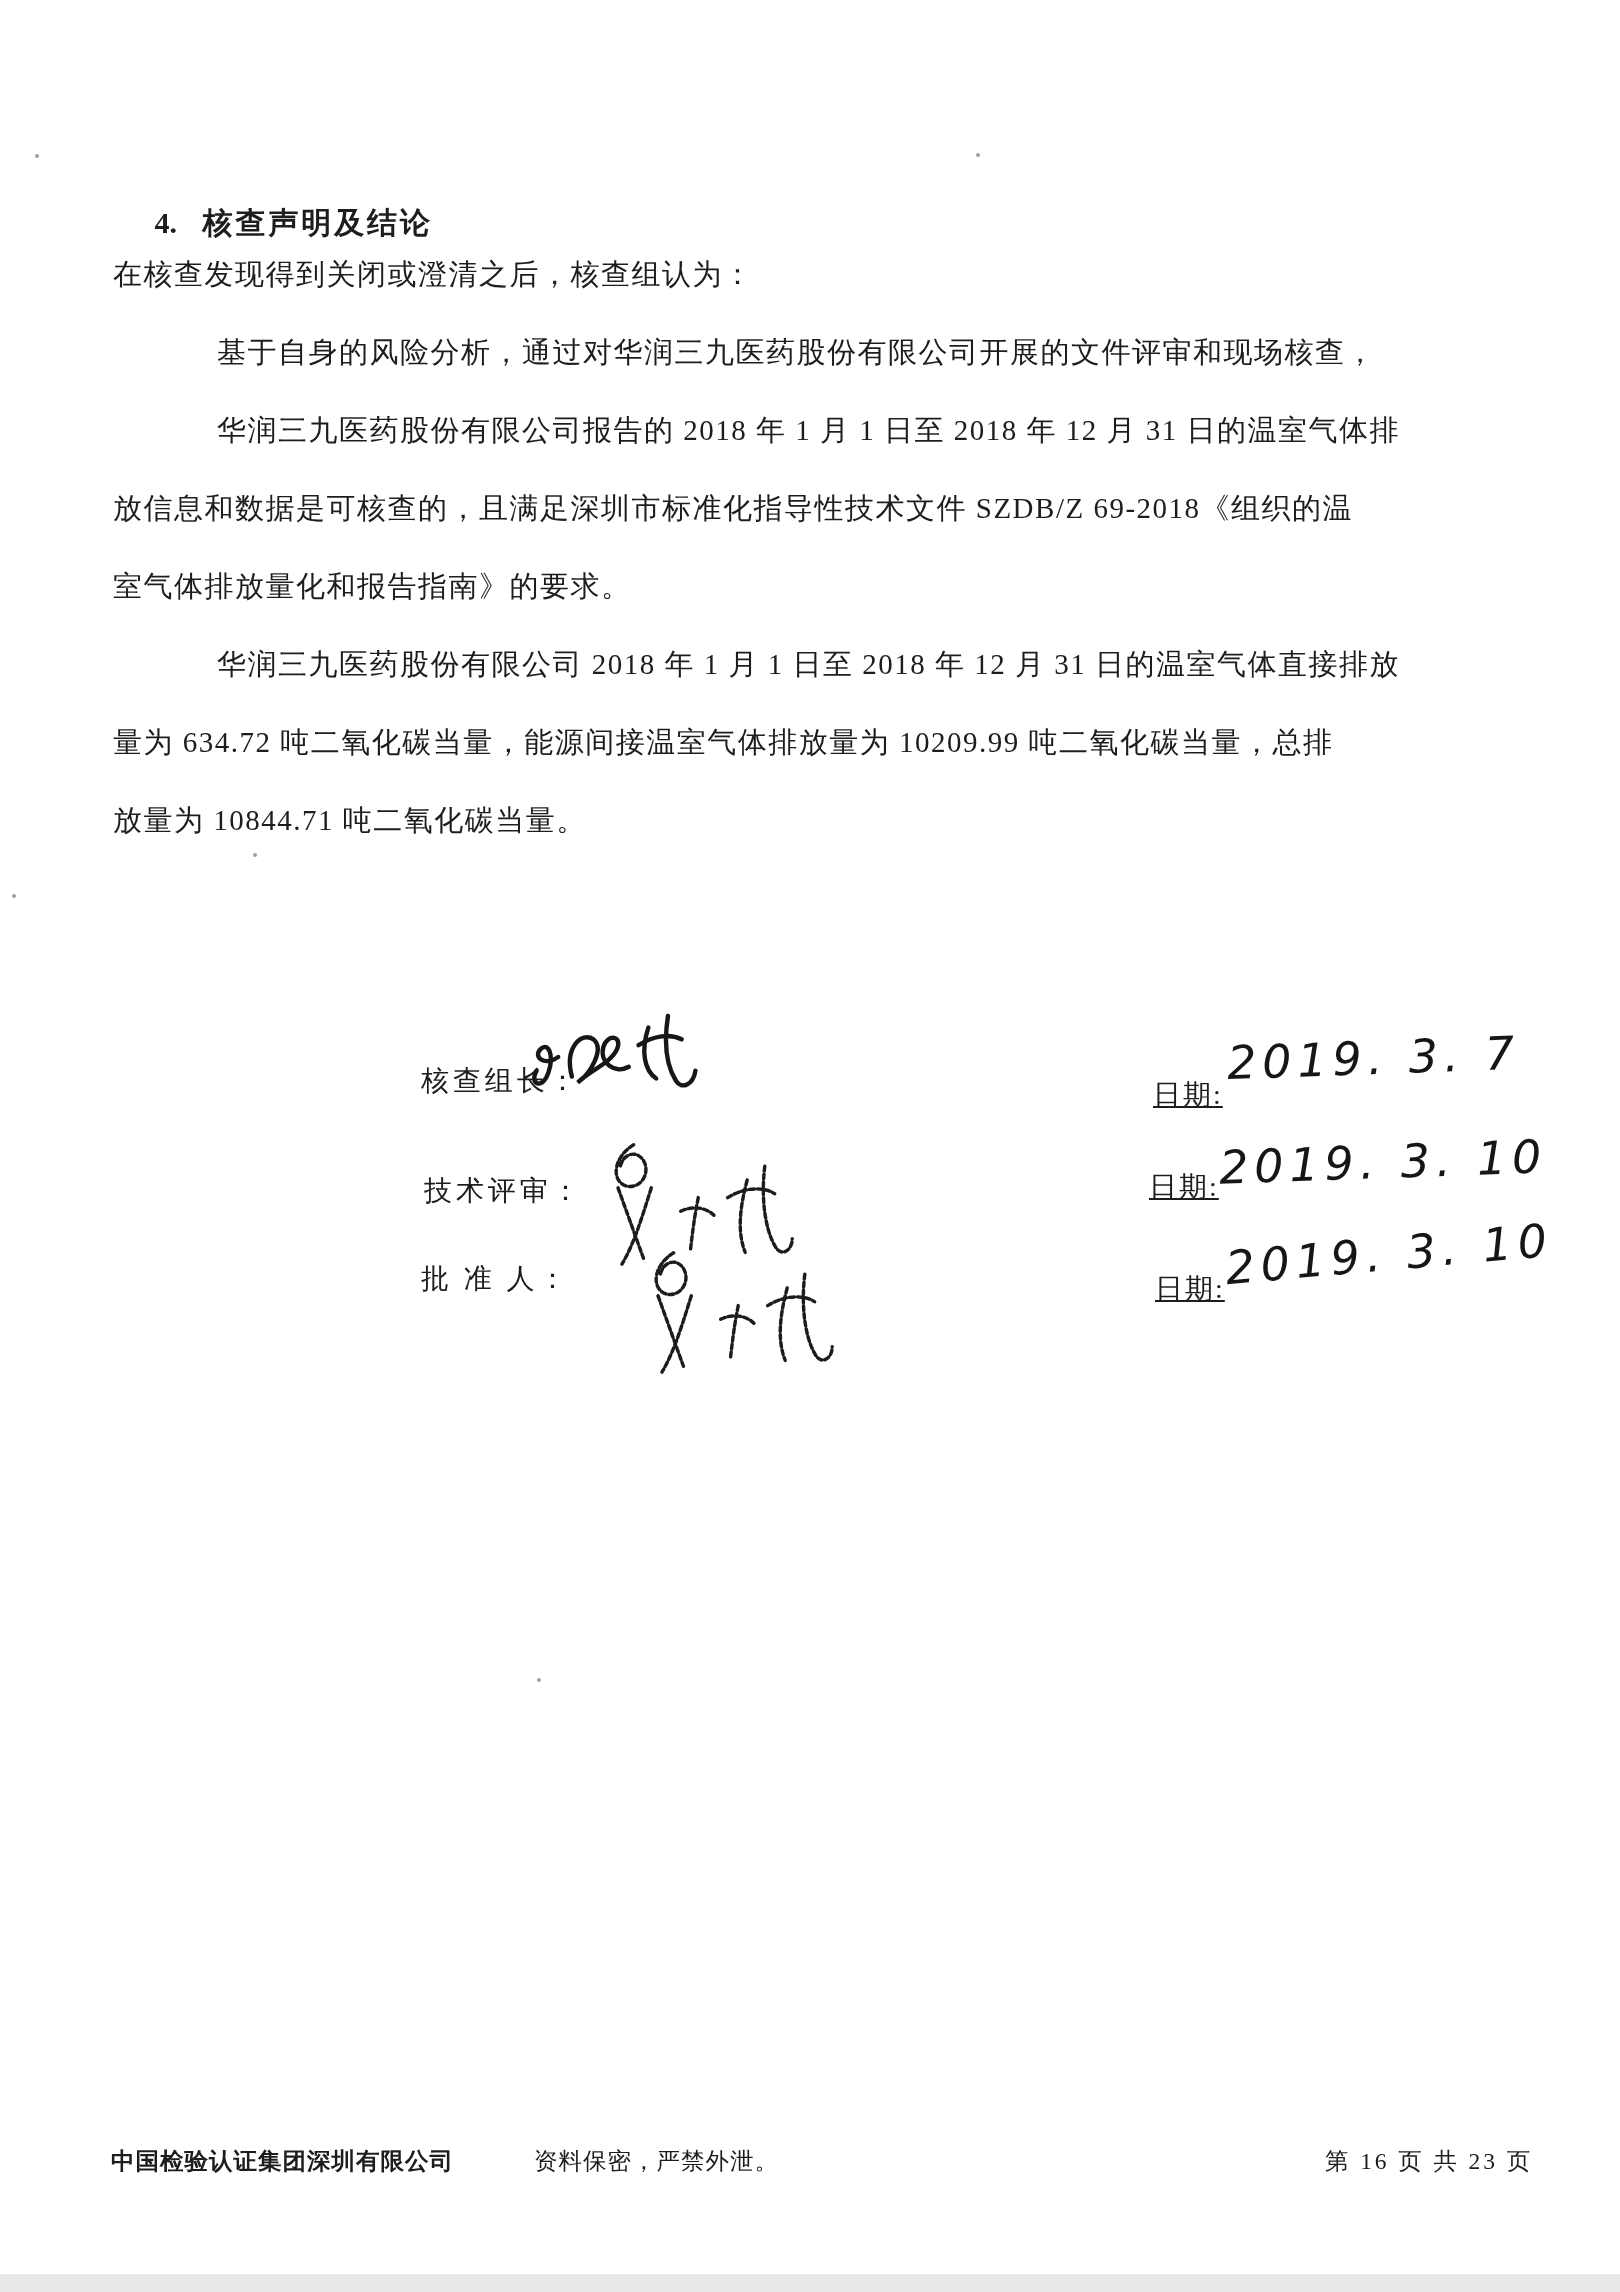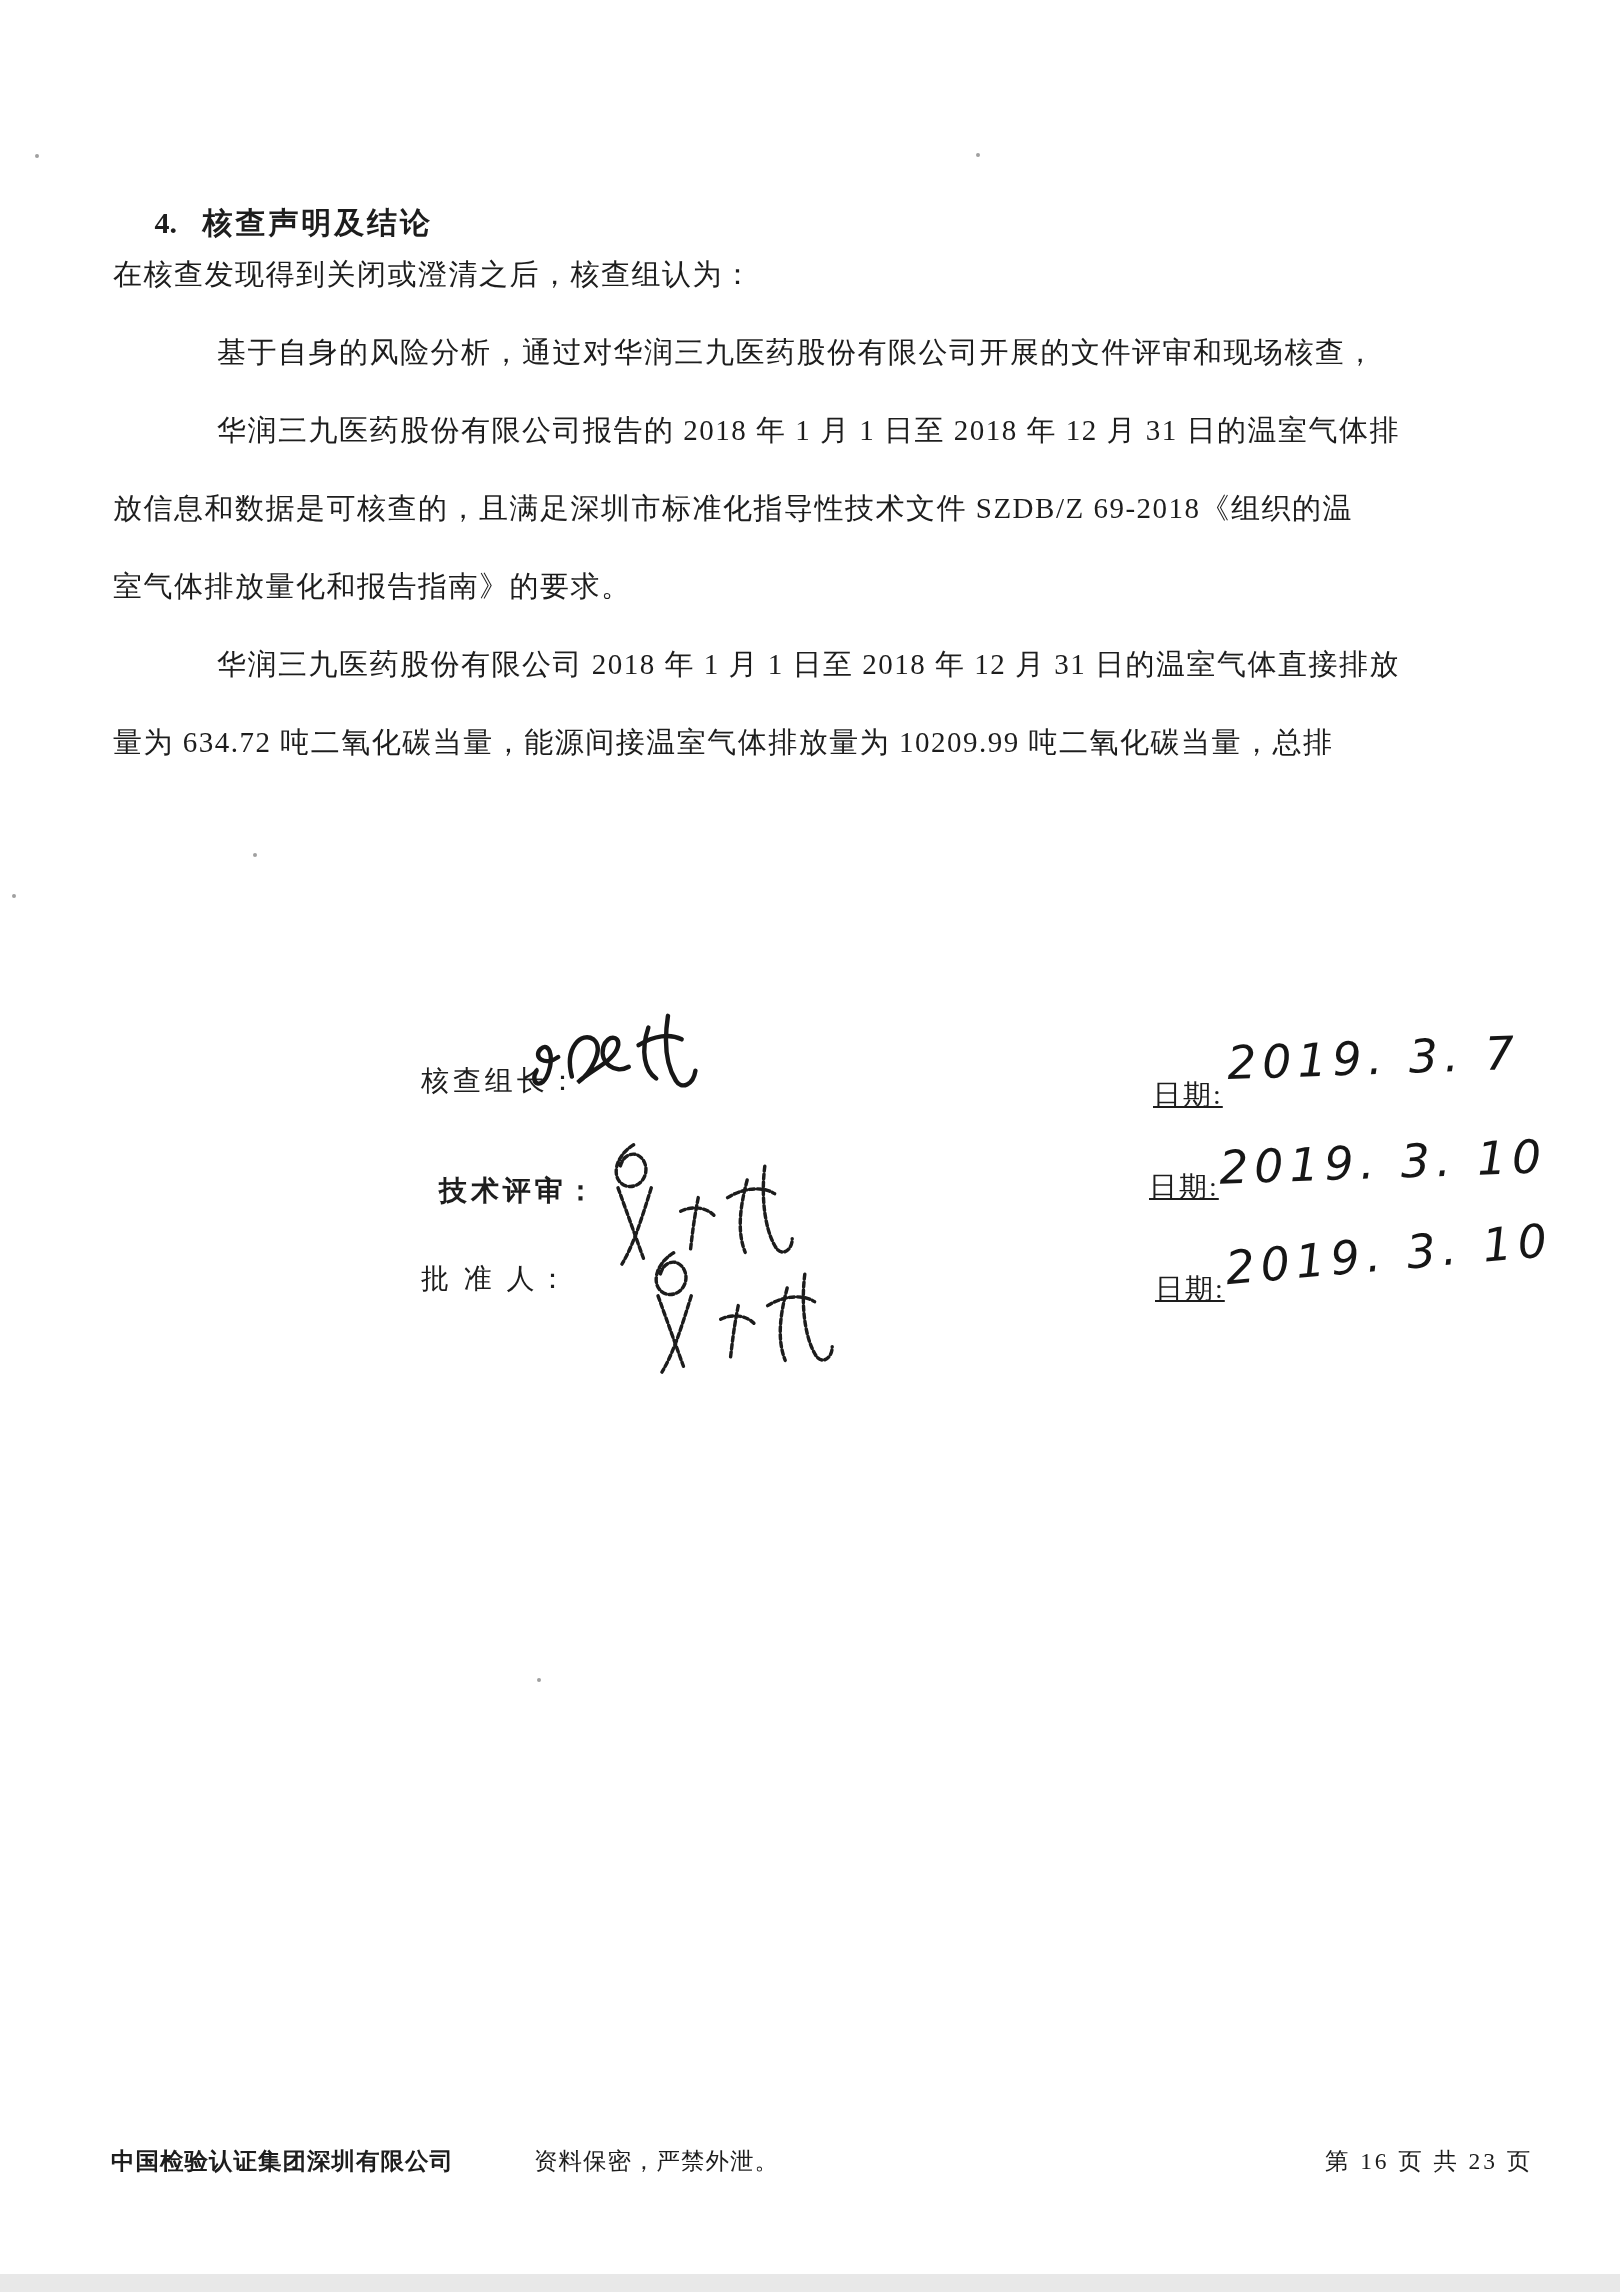--- a/index.html
+++ b/index.html
@@ -100,36 +100,37 @@
   </div>
 
   <div class="bodytext">
     <div class="line">在核查发现得到关闭或澄清之后，核查组认为：</div>
     <div class="line indent">基于自身的风险分析，通过对华润三九医药股份有限公司开展的文件评审和现场核查，</div>
     <div class="line indent">华润三九医药股份有限公司报告的 2018 年 1 月 1 日至 2018 年 12 月 31 日的温室气体排</div>
     <div class="line">放信息和数据是可核查的，且满足深圳市标准化指导性技术文件 SZDB/Z 69-2018《组织的温</div>
     <div class="line">室气体排放量化和报告指南》的要求。</div>
     <div class="line indent">华润三九医药股份有限公司 2018 年 1 月 1 日至 2018 年 12 月 31 日的温室气体直接排放</div>
     <div class="line">量为 634.72 吨二氧化碳当量，能源间接温室气体排放量为 10209.99 吨二氧化碳当量，总排</div>
+    <div class="line">放量为 10844.71 吨二氧化碳当量。</div>
   </div>
 
   <div class="sig-label" style="left:421px; top:1062px;">核查组长：</div>
   <svg class="sig-svg" style="left:519px; top:1002px;" width="196" height="108" viewBox="0 0 200 110" aria-label="沈观培">
     <g fill="none" stroke="#171717" stroke-width="4.5" stroke-linecap="round">
       <path d="M18,70 C10,84 24,90 30,72 C36,54 30,40 22,48 C14,56 26,66 40,56"></path>
       <path d="M54,76 C46,46 64,30 76,38 C88,48 72,74 60,82 C72,70 94,62 100,48 C106,34 90,32 86,46 C82,62 98,74 112,66"></path>
       <path d="M132,26 C124,50 128,70 140,78"></path>
       <path d="M122,44 C138,34 154,32 166,38"></path>
       <path d="M152,14 C148,40 150,64 160,80 C166,90 178,84 180,70"></path>
     </g>
   </svg>
   <div class="date-label" style="left:1153px; top:1076px;">日期:</div>
   <div class="hand" style="left:1227px; top:1031px;">2019. 3. 7</div>
 
-  <div class="sig-label" style="left:439px; top:1172px;font-weight:bold;">技术评审：</div>
+  <div class="sig-label" style="left:424px; top:1172px;">技术评审：</div>
   <svg class="sig-svg" style="left:573px; top:1129px;" width="274" height="147" viewBox="0 0 280 150" aria-label="聂小兵">
     <g fill="none" stroke="#1c1c1c" stroke-width="3.5" stroke-linecap="round" stroke-dasharray="5 3">
       <path d="M62,16 C42,28 38,52 54,58 C68,62 80,46 72,32 C64,20 50,26 48,40"></path>
       <path d="M46,60 L72,132"></path>
       <path d="M80,60 C70,92 62,118 50,138"></path>
       <path d="M128,70 C124,90 122,106 120,124"></path>
       <path d="M110,84 C122,78 136,80 144,88"></path>
       <path d="M178,52 C170,82 168,106 176,126"></path>
       <path d="M158,70 C174,60 194,58 206,66"></path>
       <path d="M196,38 C192,70 196,104 208,122 C214,130 224,124 224,112"></path>

